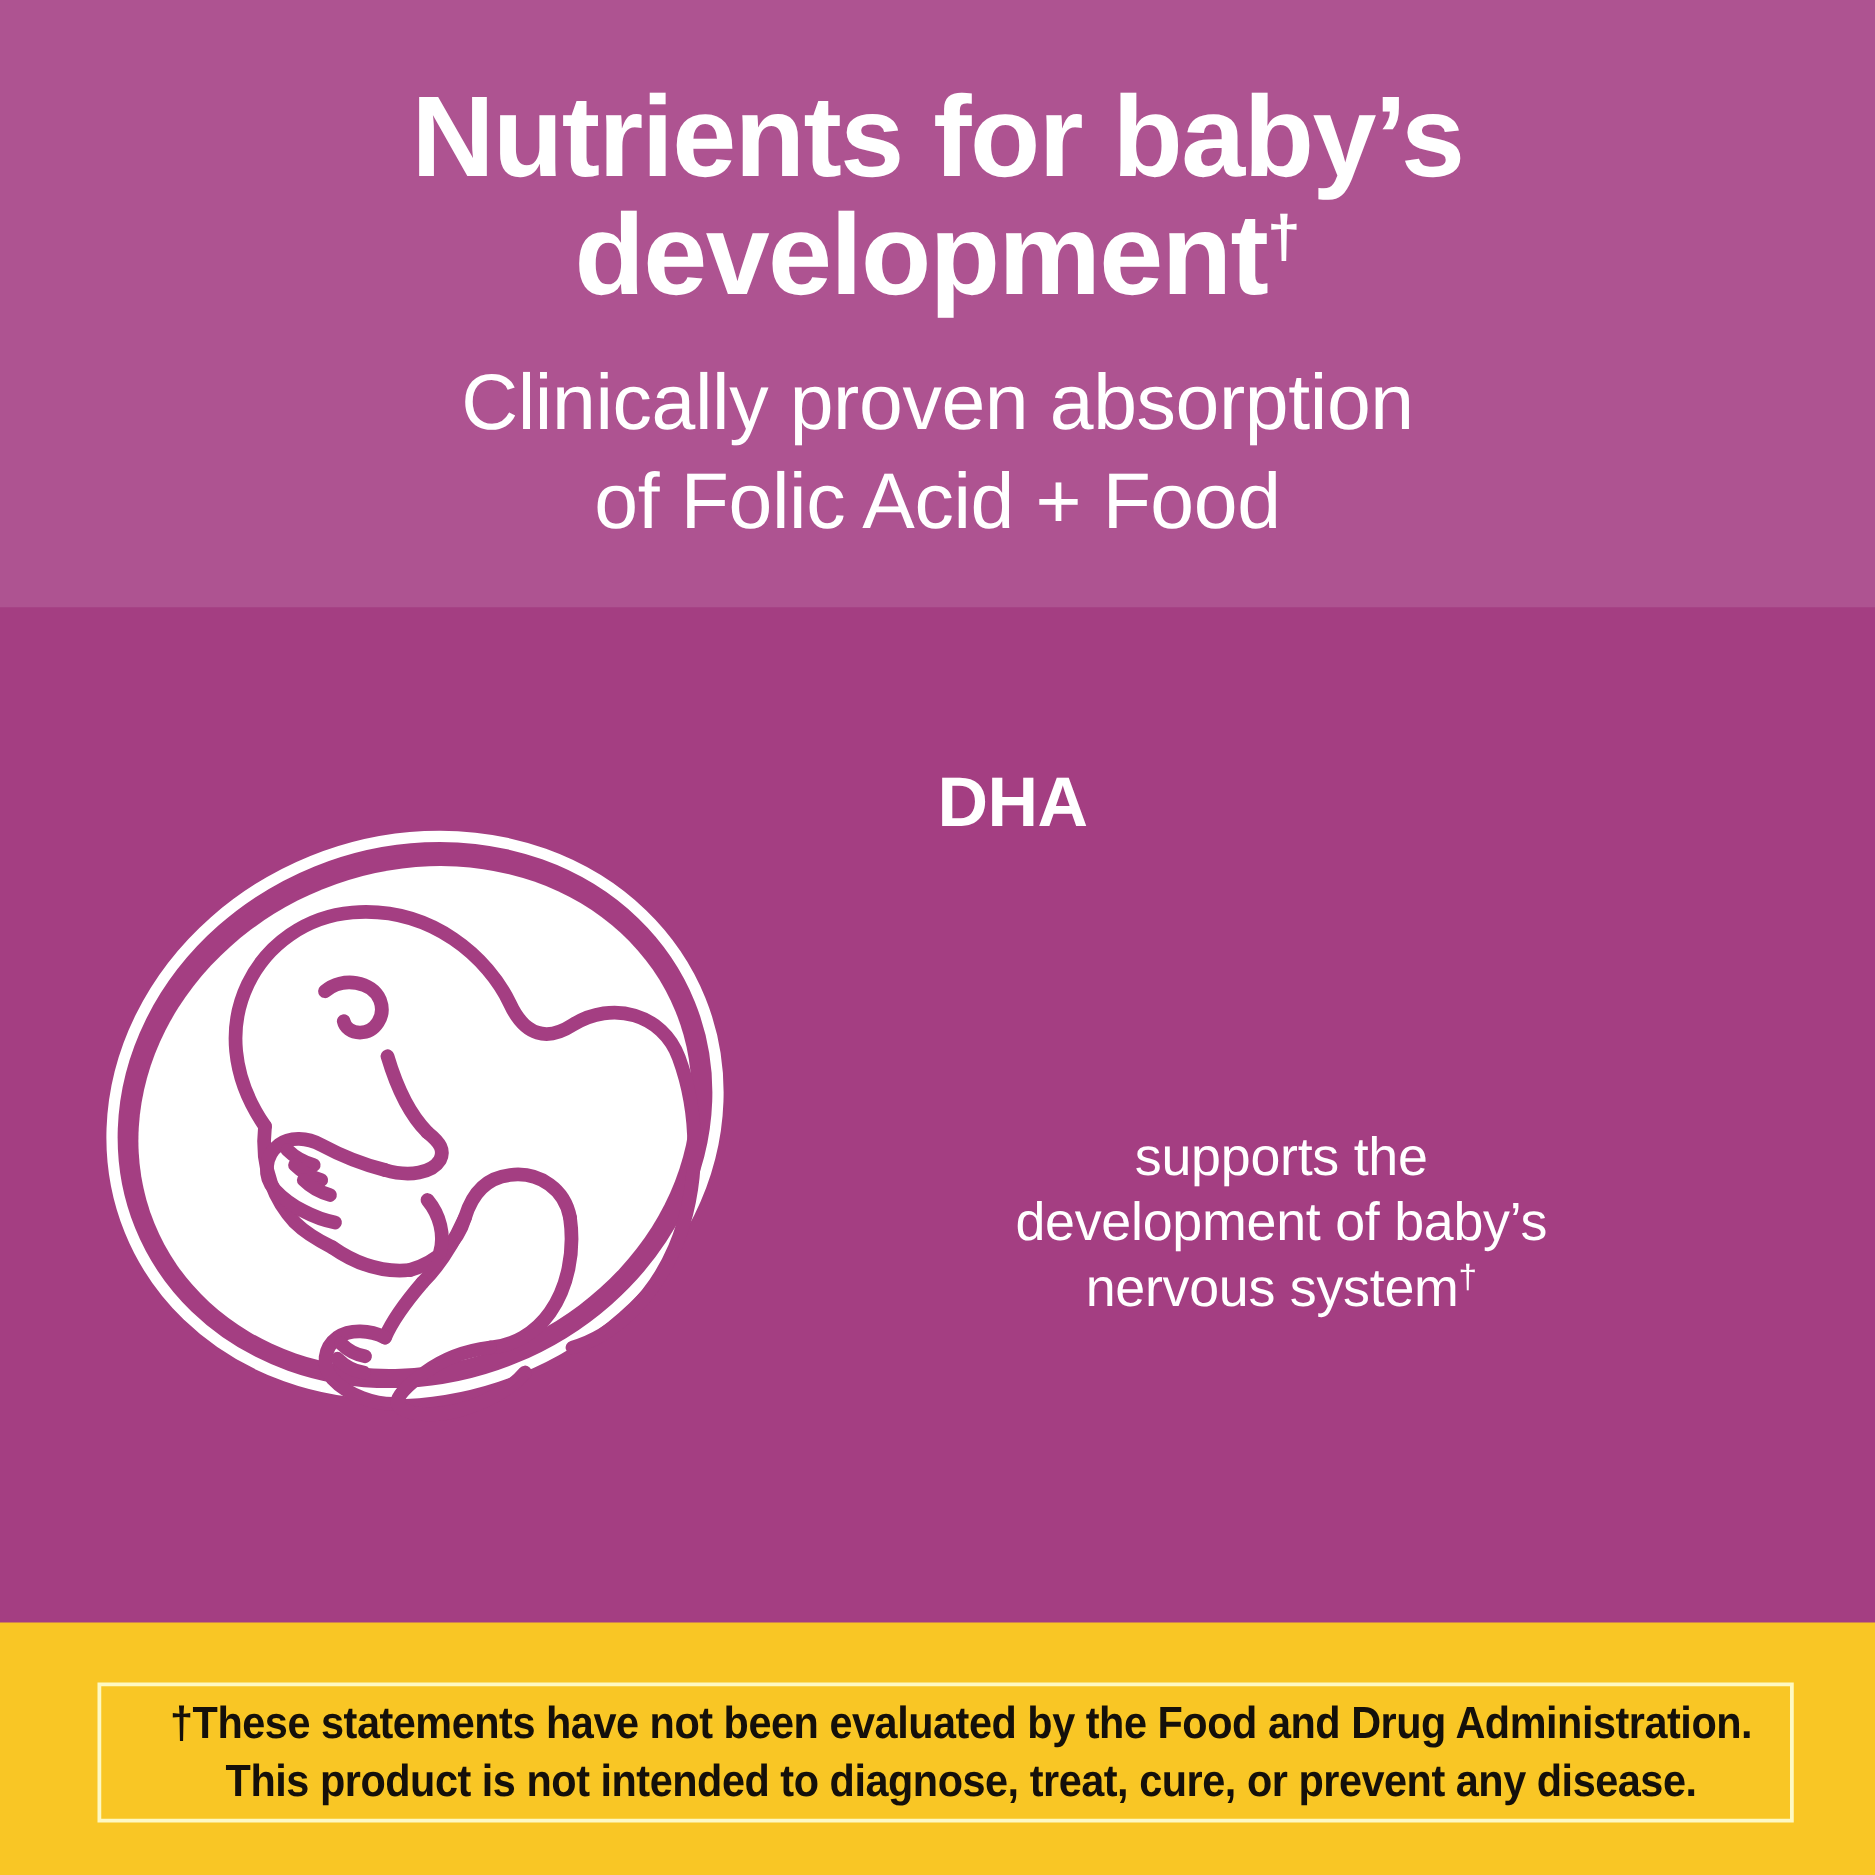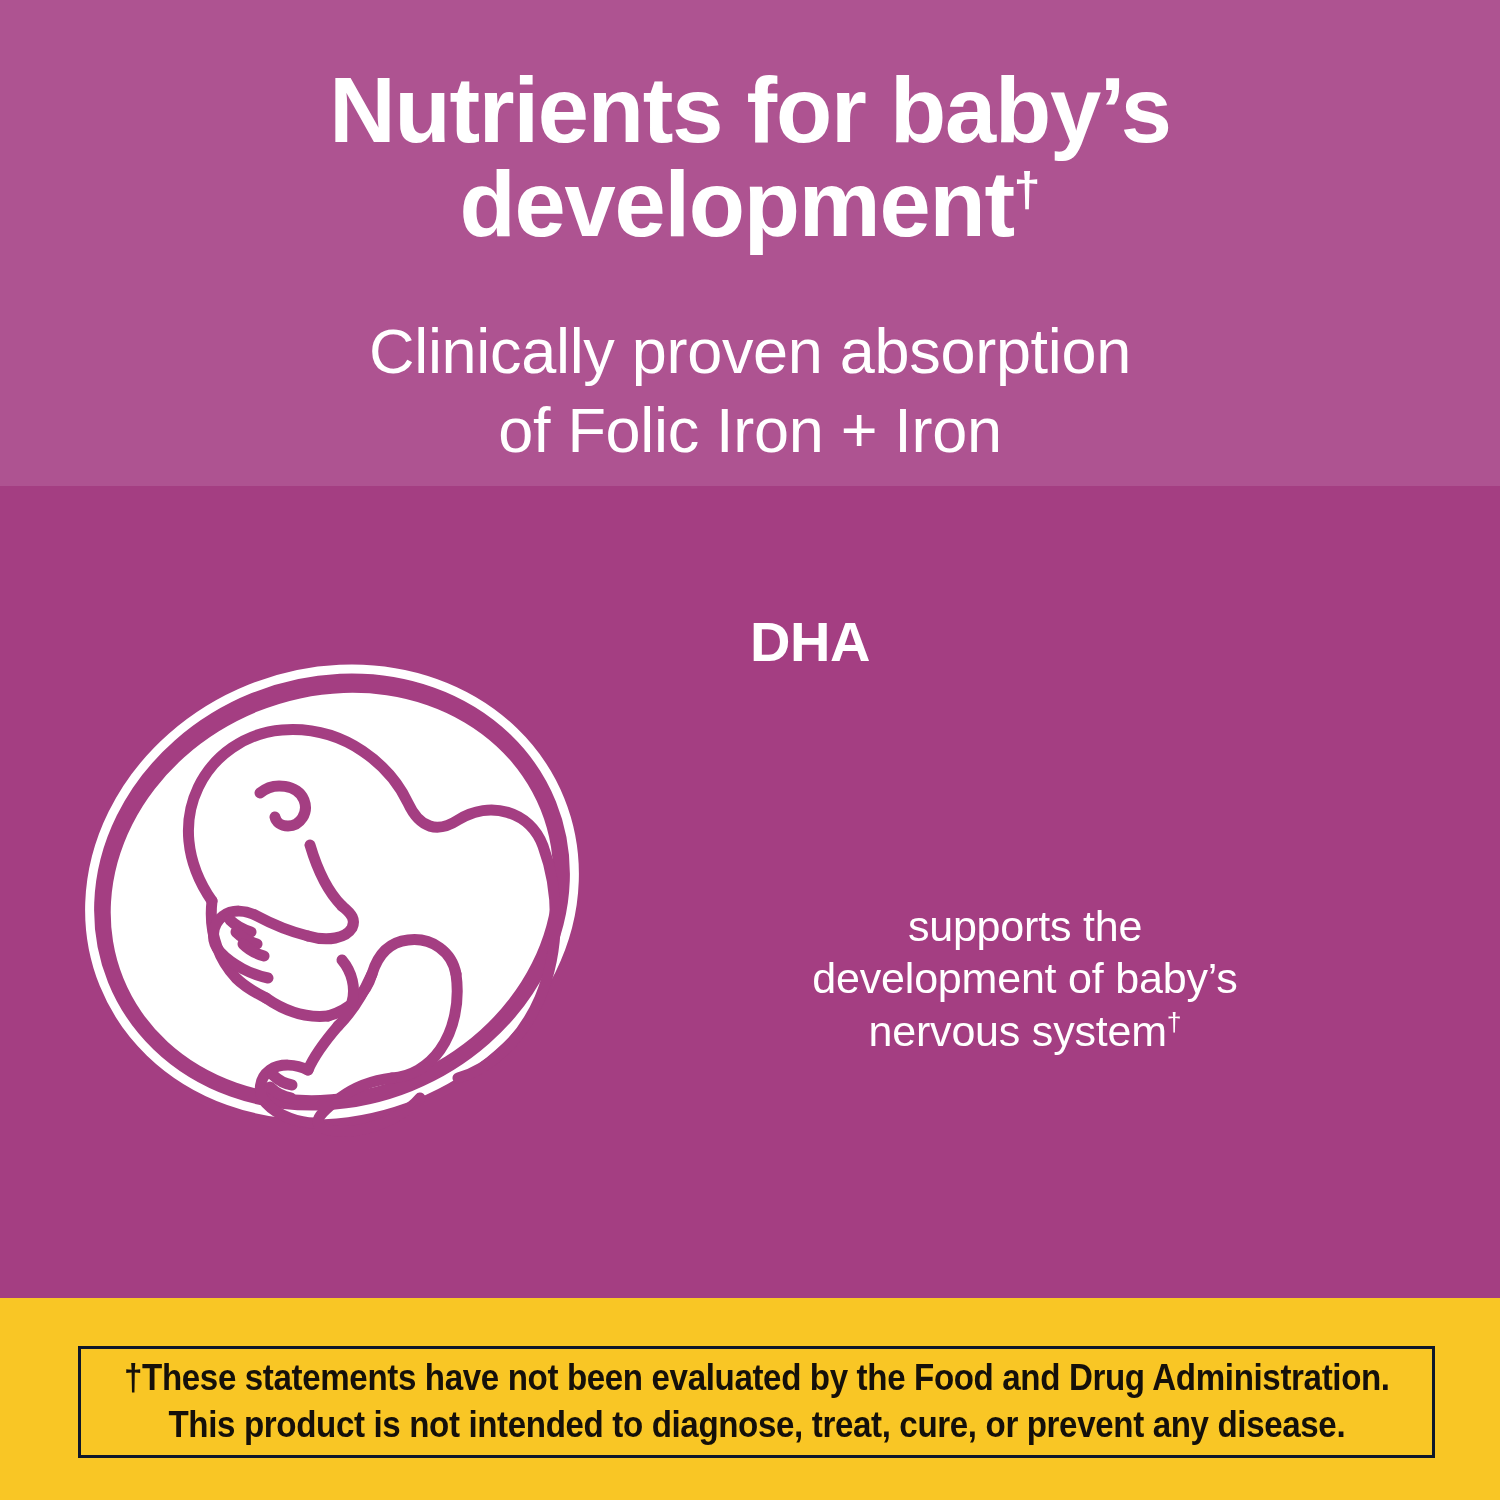--- a/index.html
+++ b/index.html
@@ -65,21 +65,20 @@
     position: absolute;
     left: 150px;
     top: 283px;
     width: 1200px;
     text-align: center;
     color: #ffffff;
     font-size: 63px;
     font-weight: 400;
     line-height: 1.25;
     letter-spacing: -0.3px;
-    margin-top: 29px;
   }
 
   
   .fetus-art {
     position: absolute;
     left: 60px;
     top: 620px;
     width: 545px;
     height: 545px;
   }
@@ -113,25 +112,24 @@
   .nutrient-iron  { left: 1040px; top: 612px;  width: 412px; }
   .nutrient-folic { left: 808px;  top: 900px;  width: 434px; }
 
   
   .disclaimer-box {
     position: absolute;
     left: 78px;
     top: 1346px;
     width: 1357px;
     height: 112px;
-    border: 3px solid #0f172a;
+    border: 3px solid #fef9c3;
     box-sizing: border-box;
     display: flex;
     align-items: center;
-    justify-content: center;
   }
   .disclaimer-text {
     color: #15100a;
     font-size: 36px;
     font-weight: 700;
     line-height: 1.3;
     text-align: center;
     letter-spacing: -0.4px;
     transform: scaleX(0.92);
     transform-origin: center center;
@@ -145,21 +143,21 @@
 <div id="canvas">
 
   <div class="band-hero"></div>
   <div class="band-body"></div>
   <div class="band-disclaimer"></div>
 
   <div class="hero-title"><span>Nutrients for baby’s development</span><span class="dag">†</span></div>
 
   <div class="hero-sub">
     <div>Clinically proven absorption</div>
-    <div>of Folic Iron + Iron</div>
+    <div>of Folic Acid + Food</div>
   </div>
 
   <div class="fetus-art">
     <svg viewBox="0 0 545 545" xmlns="http://www.w3.org/2000/svg">
 
       <ellipse cx="272" cy="272" rx="246" ry="219" transform="rotate(-22 272 272)" fill="none" stroke="#FFFFFF" stroke-width="9"></ellipse>
 
       <ellipse cx="272" cy="274" rx="225" ry="197" transform="rotate(-22 272 274)" fill="#FFFFFF" stroke="none"></ellipse>
       <g fill="none" stroke="#A43E82" stroke-width="11" stroke-linecap="round" stroke-linejoin="round">
 

